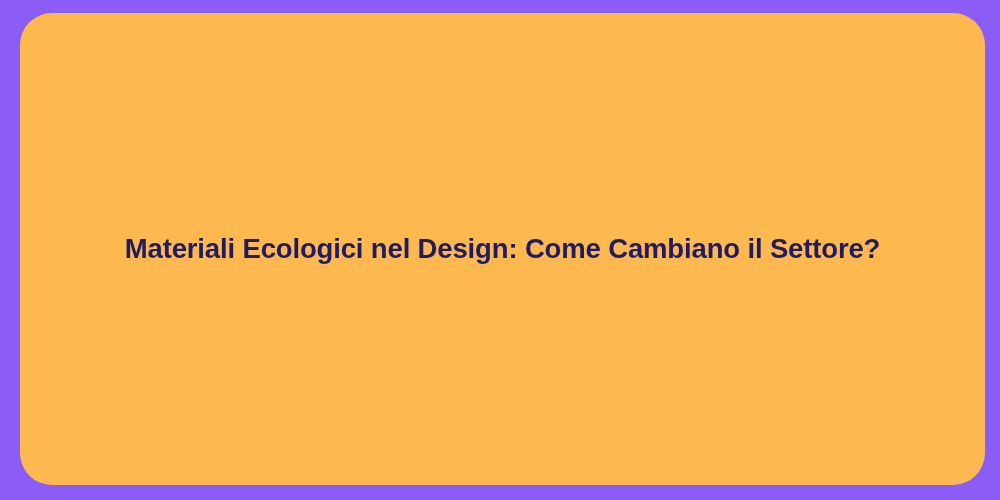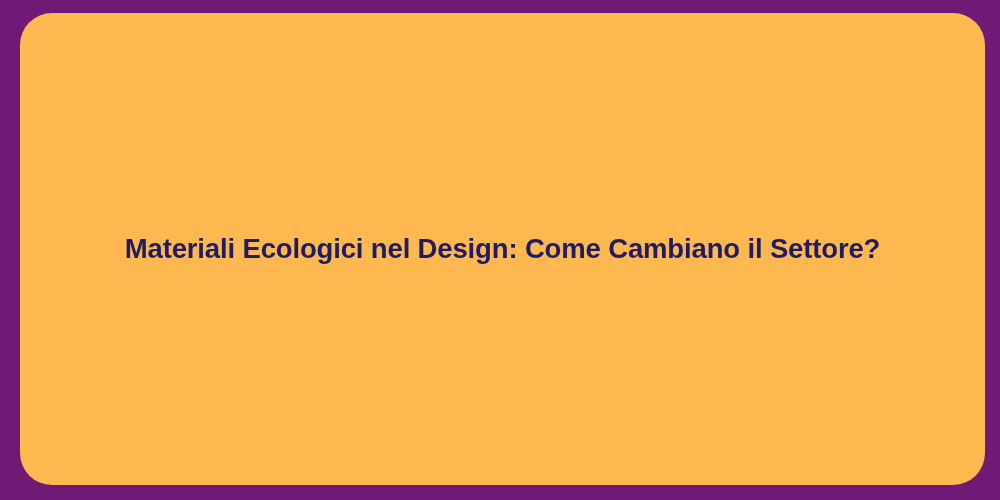--- a/index.html
+++ b/index.html
@@ -11,21 +11,21 @@
     height: 500px;
     overflow: hidden;
     font-family: "Liberation Sans", sans-serif;
   }
 
   #banner-frame {
     position: relative;
     box-sizing: border-box;
     width: 1000px;
     height: 500px;
-    background: #701a75;
+    background: #8b5cf6;
     padding: 13px 15px 15px 20px;
   }
 
   #banner-card {
     box-sizing: border-box;
     width: 100%;
     height: 100%;
     background: #fdb84f;
     border-radius: 32px;
     display: flex;

